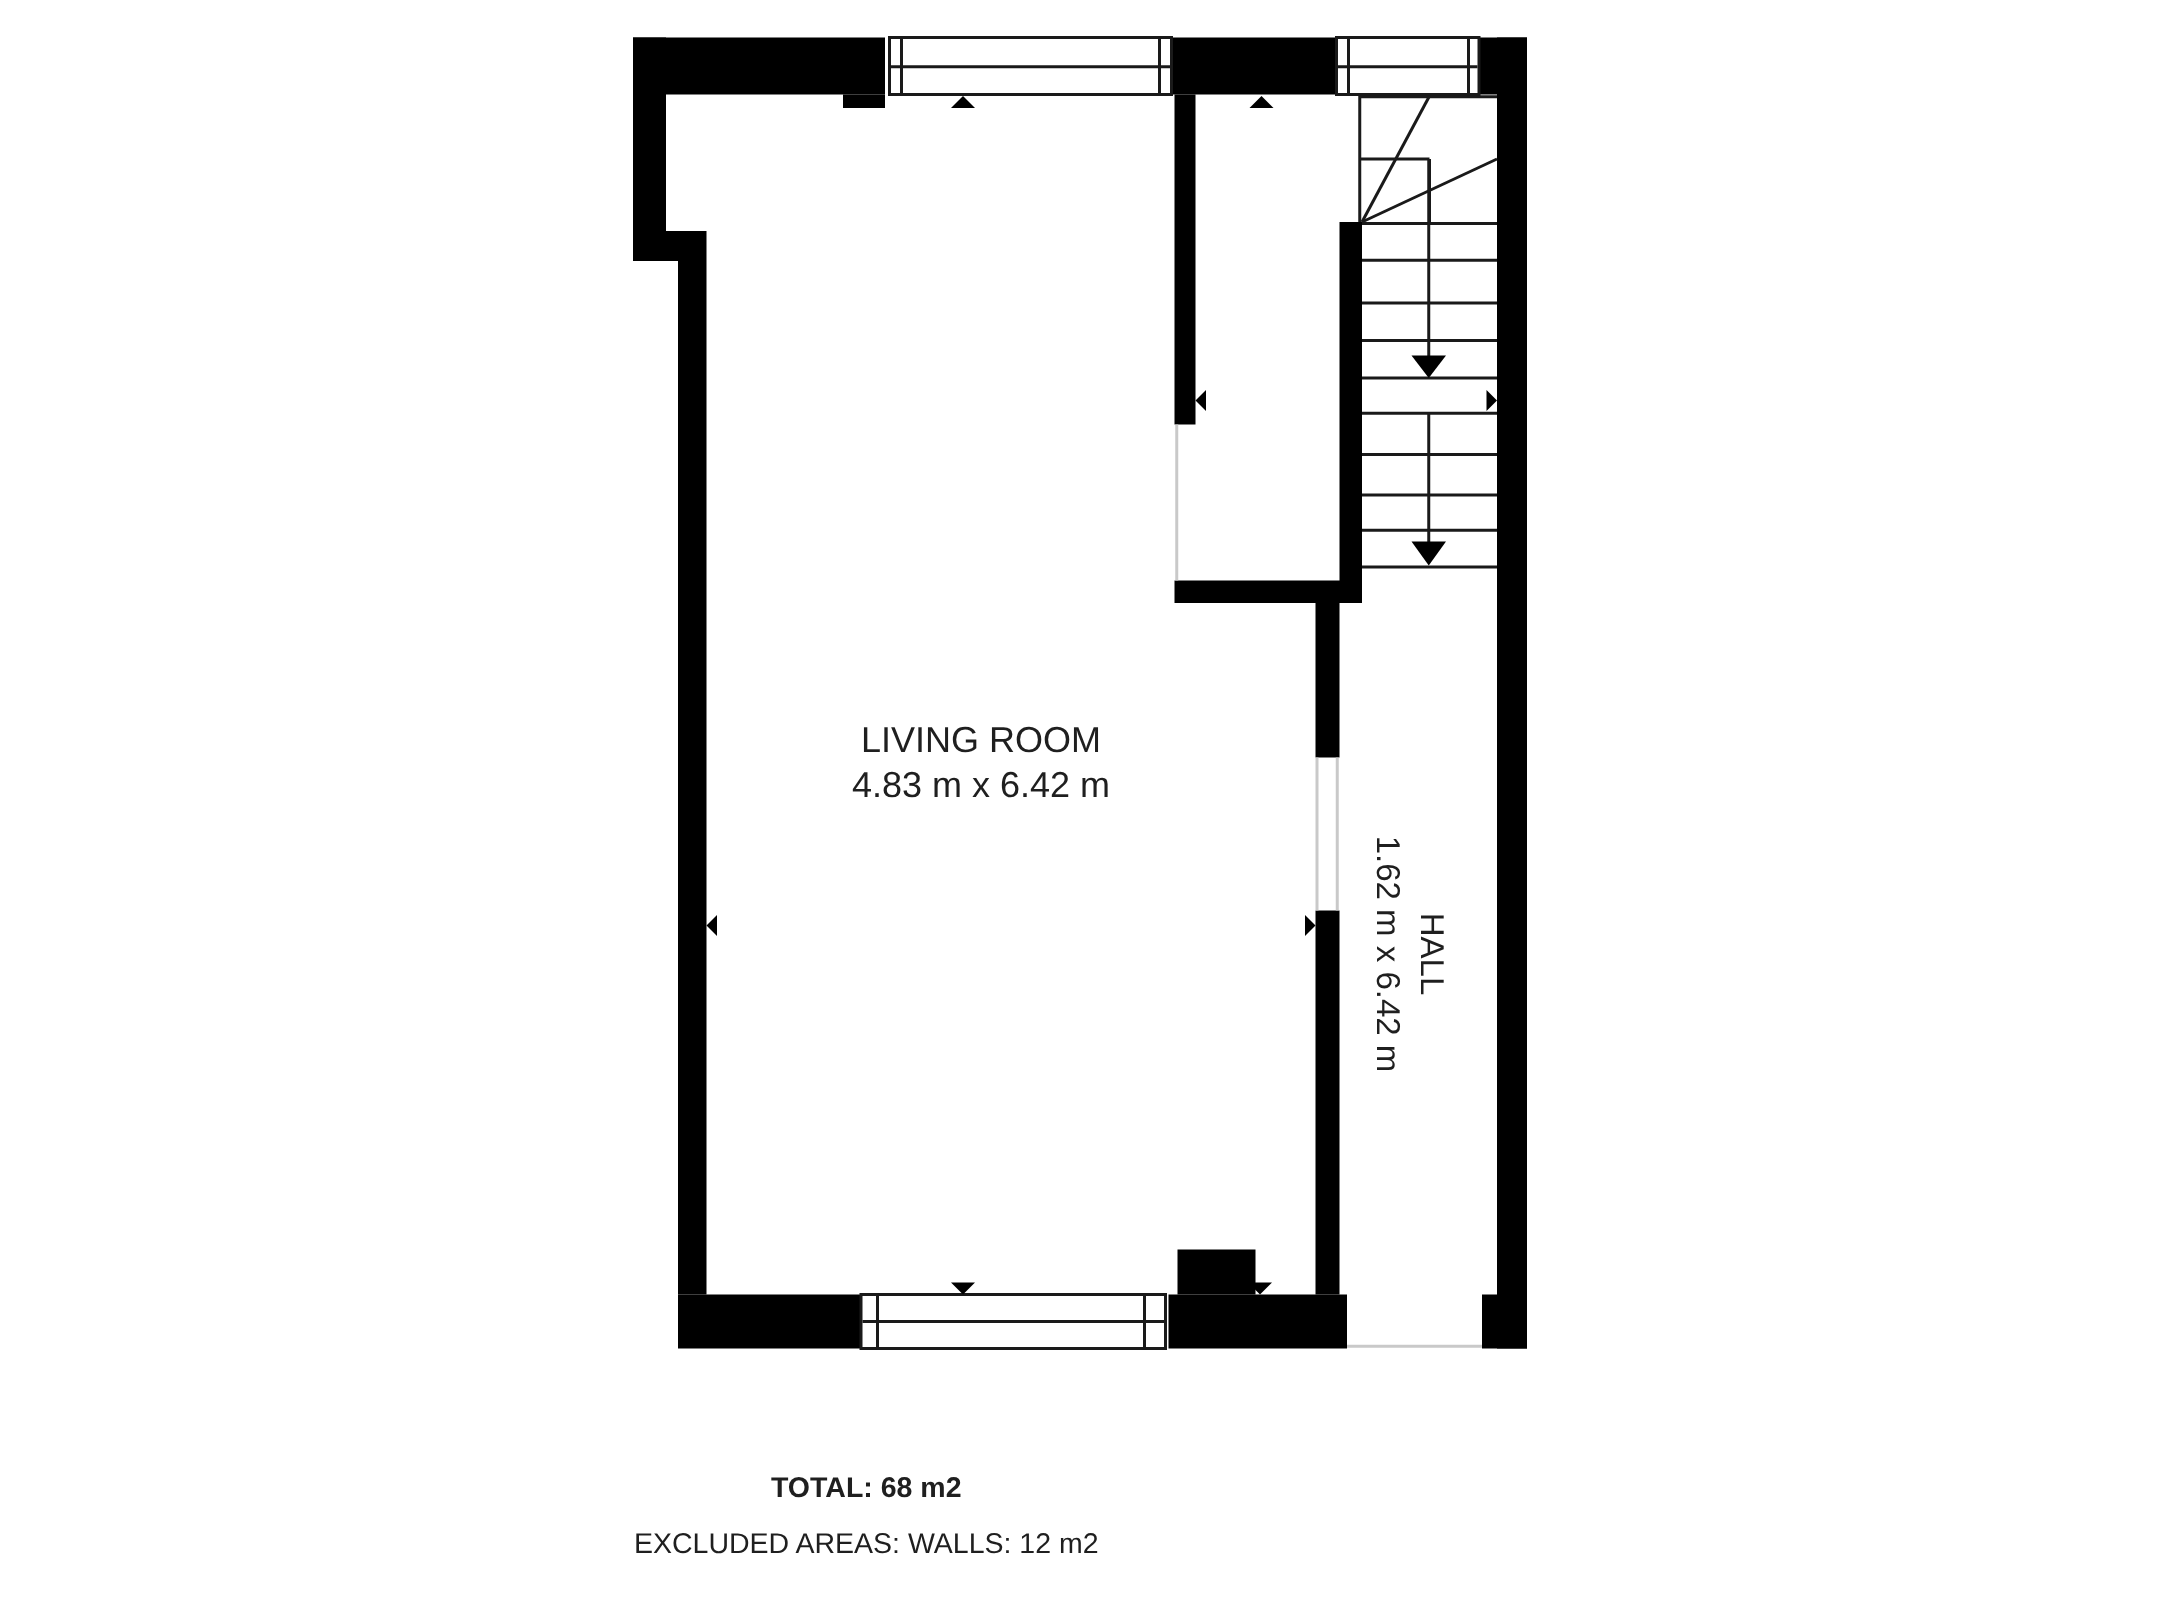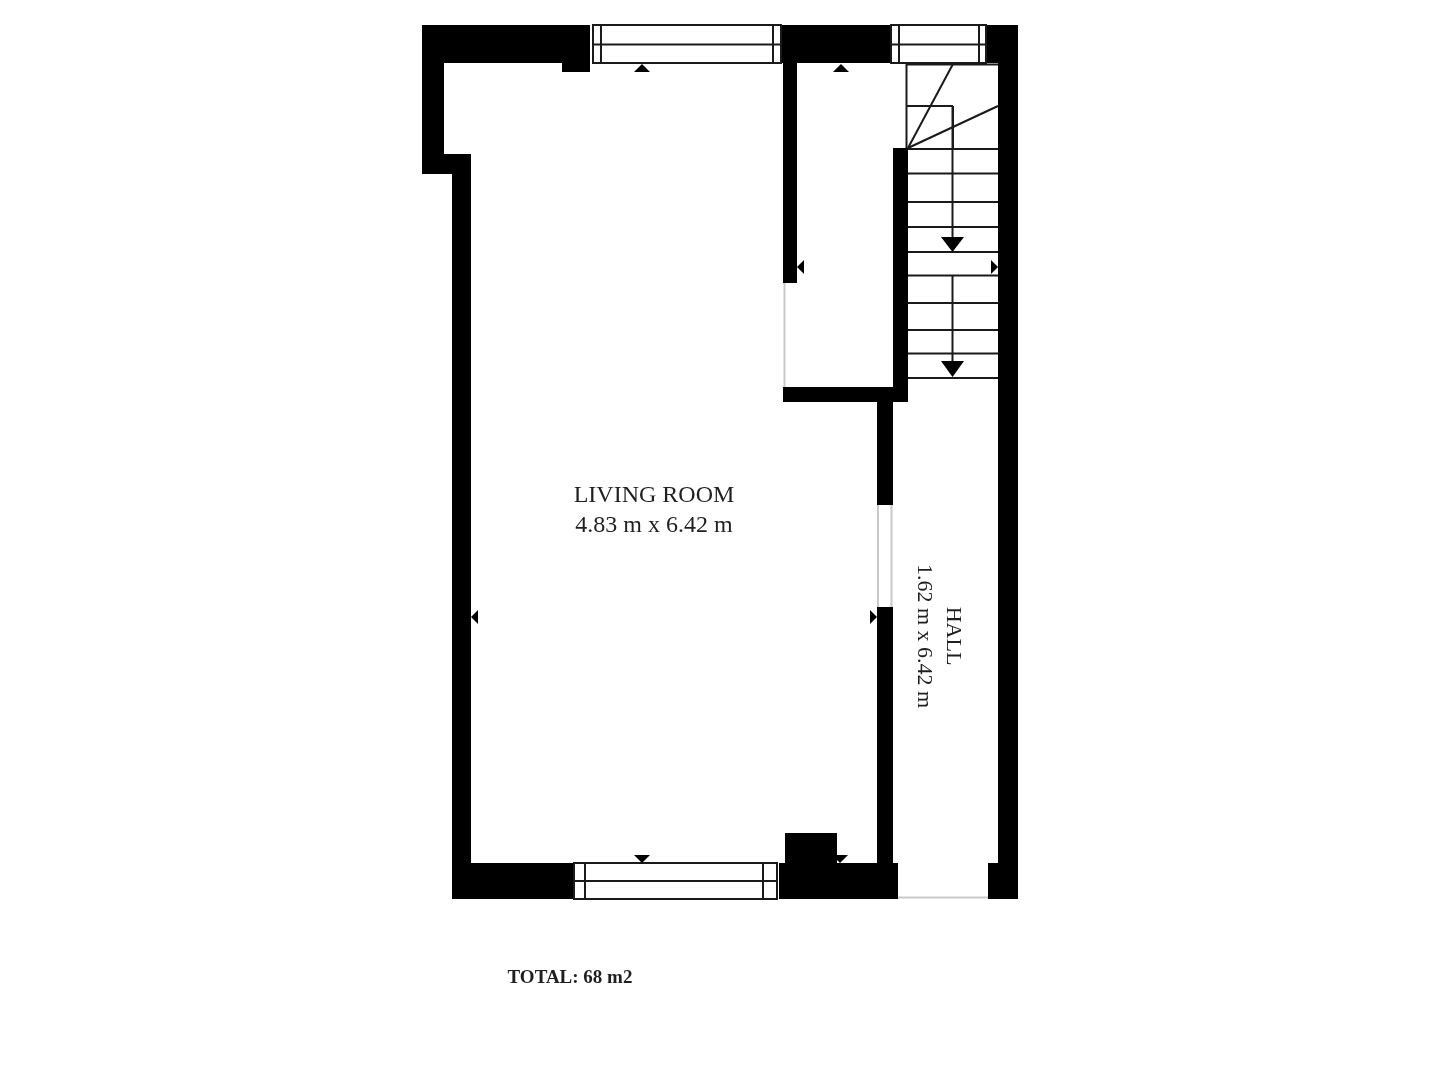--- a/index.html
+++ b/index.html
@@ -1,21 +1,22 @@
 <!DOCTYPE html>
 <html style="--wall: #000000; --line: #1a1a1a; --door-line: #c9c9c9; --text: #1f1f1f; --disclaimer: #b5b5b5; --background: #ffffff;"><head>
 <meta charset="utf-8">
 <style>
   html,body{margin:0;padding:0;background:#fff;}
   .canvas{
     position:relative;
     width:1140px;height:1080px;
     background:var(--background,#fff);
-    font-family:Liberation Serif, serif;
+    font-family:Liberation Sans, sans-serif;
     overflow:hidden;
+    padding-left:15px;
   }
   .plan-svg{position:absolute;left:0;top:0;}
   .room-label{
     position:absolute;
     text-align:center;
     color:var(--text,#1f1f1f);
     white-space:nowrap;
   }
   .room-label .room-name,
   .room-label .room-dims{
@@ -23,21 +24,21 @@
     line-height:30px;
   }
   .label-living{left:654px;top:509px;transform:translate(-50%,-50%);}
   .label-hall{left:940px;top:636px;transform:translate(-50%,-50%) rotate(90deg);}
   .label-hall .room-name,
   .label-hall .room-dims{font-size:22px;line-height:29px;}
   .footer{
     position:absolute;left:0;right:0;top:966px;
     text-align:center;color:var(--text,#1f1f1f);
   }
-  .footer p{margin:0;font-size:19px;line-height:21px;}
+  .footer p{margin:16px;font-size:19px;line-height:21px;}
   .footer .total{font-weight:700;}
   .footer .disclaimer{
     margin-top:14px;
     font-size:9.5px;line-height:12px;
     letter-spacing:0.3px;
     color:var(--disclaimer,#b5b5b5);
   }
   .wall{fill:var(--wall,#000);stroke:none;}
   .win{fill:#fff;stroke:var(--line,#1a1a1a);stroke-width:2;}
   .thin{stroke:var(--line,#1a1a1a);stroke-width:2;fill:none;}
@@ -140,15 +141,16 @@
     <div class="room-name">LIVING ROOM</div>
     <div class="room-dims">4.83 m x 6.42 m</div>
   </div>
   <div class="room-label label-hall">
     <div class="room-name">HALL</div>
     <div class="room-dims">1.62 m x 6.42 m</div>
   </div>
 
   <div class="footer">
     <p class="total">TOTAL: 68 m2</p>
+    <p>EXCLUDED AREAS: WALLS: 12 m2</p>
   </div>
 
 </div>
 
 </body></html>

